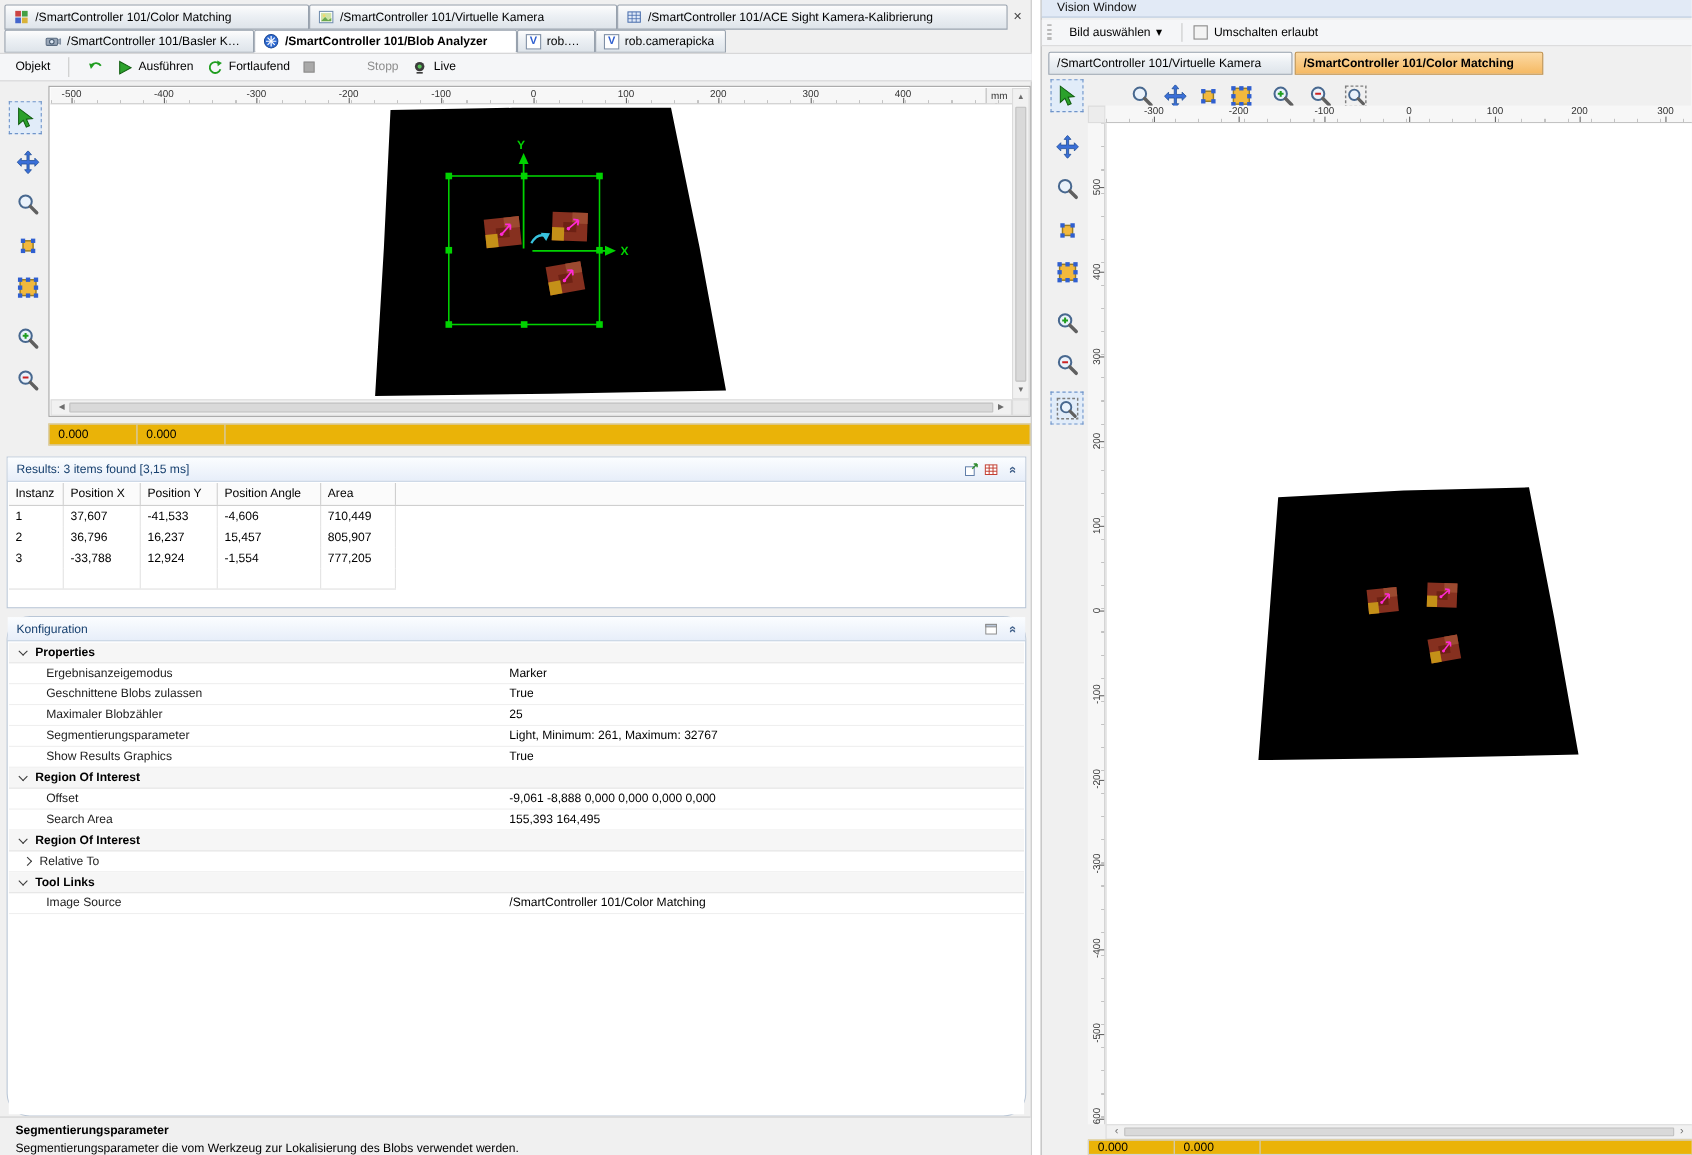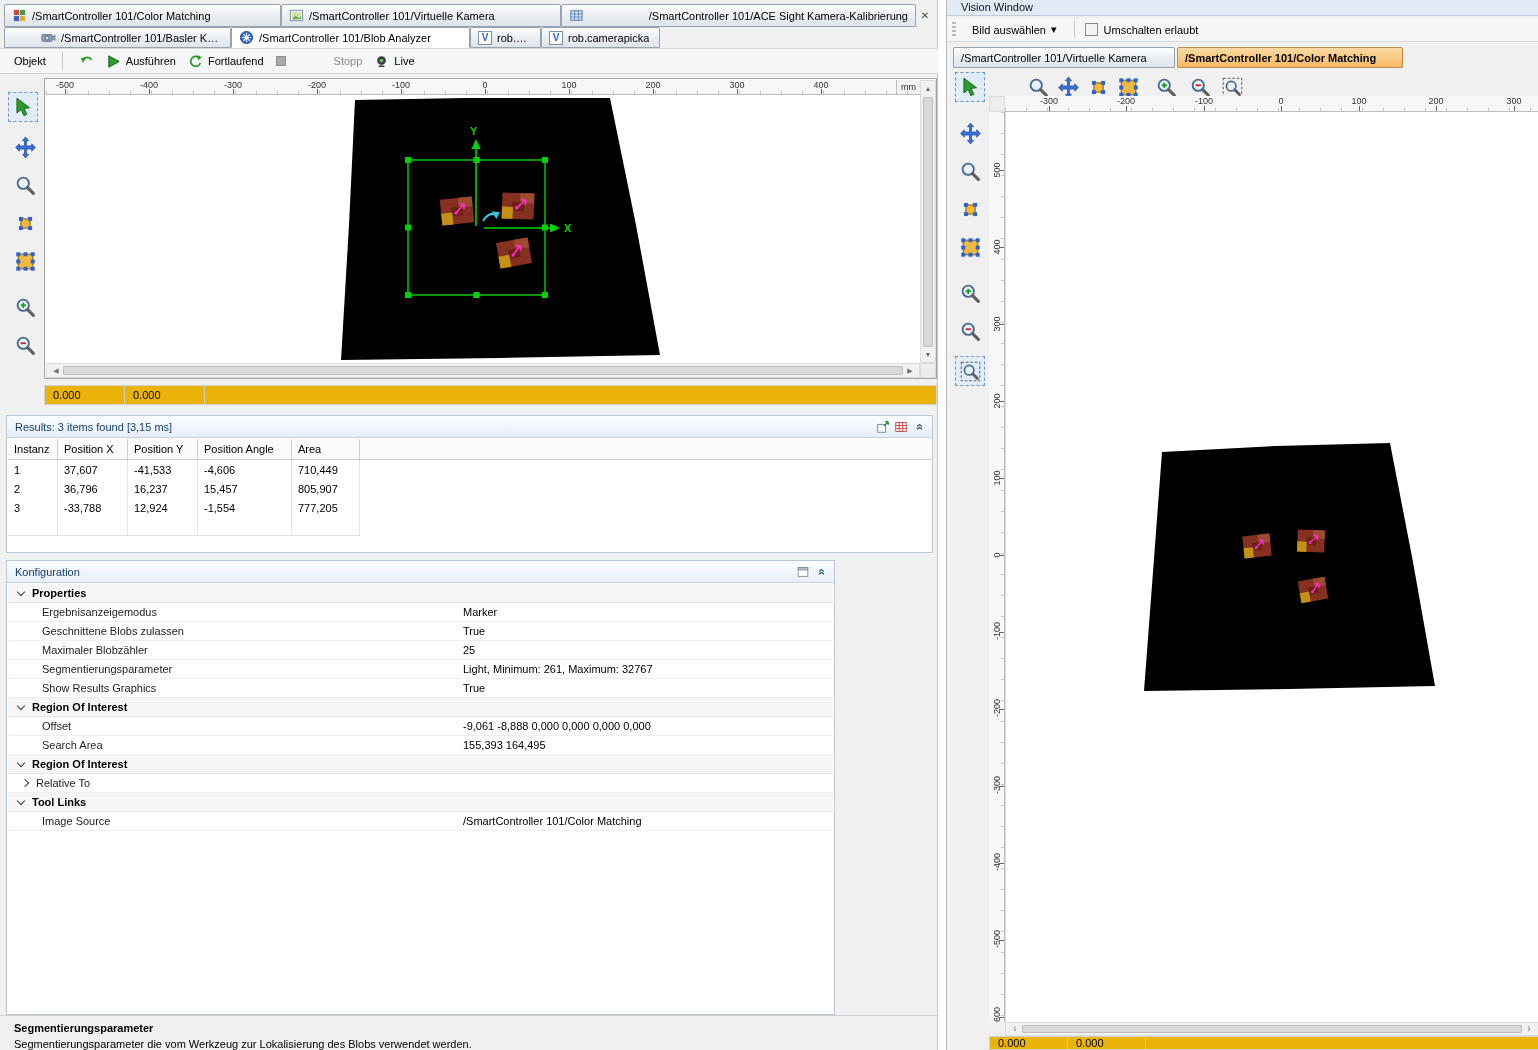--- a/index.html
+++ b/index.html
@@ -11,21 +11,21 @@
   .vsep{width:1px;background:#c9c9c9;align-self:stretch;margin:3px 4px;}
   .grip{width:4px;align-self:stretch;margin:4px 3px;background:repeating-linear-gradient(180deg,#b9b9b9 0 2px,transparent 2px 4px);}
 
   
   #left-pane{position:absolute;left:0;top:0;width:938px;height:1050px;background:#f0f0f0;border-right:1px solid #c8c8c8;}
 
   .tab{position:absolute;top:0;height:100%;display:flex;align-items:center;gap:5px;padding:0 7px;
        background:linear-gradient(#fdfdfd,#ecf0f4 45%,#dee4ea);border:1px solid #98a2ae;border-radius:2px 2px 0 0;
        font-size:11px;white-space:nowrap;overflow:hidden;cursor:default;}
   .tab .tlabel{overflow:hidden;text-overflow:ellipsis;}
-  .tab.active{background:#fff;font-weight:normal;border-bottom-color:#fff;}
+  .tab.active{background:#fff;font-weight:bold;border-bottom-color:#fff;}
   .tab.orange{background:linear-gradient(#fcdaa4,#f5b963);border-color:#bf8f48;font-weight:bold;}
   .ticon{display:inline-flex;width:15px;height:15px;flex:0 0 15px;}
   .ticon svg{width:15px;height:15px;}
   .vbadge{display:inline-flex;align-items:center;justify-content:center;width:14px;height:14px;flex:0 0 14px;
           border:1px solid #7f8fa5;background:#fff;color:#2f5fd0;font-weight:bold;font-size:10px;}
 
   .closebtn{position:absolute;width:18px;height:18px;display:flex;align-items:center;justify-content:center;
             color:#444;font-size:10px;border:1px solid transparent;}
 
   #main-toolbar{position:absolute;left:0;top:48px;width:938px;height:26px;background:#f5f6f8;
@@ -135,21 +135,21 @@
         <span class="ticon">
           <svg viewBox="0 0 16 16">
               <rect x="1.5" y="2.5" width="13" height="11" fill="#fff" stroke="#6f8cae"></rect>
               <rect x="3" y="4" width="10" height="8" fill="#cfe3a8"></rect>
               <circle cx="6" cy="6.7" r="1.3" fill="#f5d76e"></circle>
               <path d="M3 12 L7 8 L10 11 L13 9 V12 Z" fill="#6aa84f"></path>
             </svg>
         </span>
         <span class="tlabel">/SmartController 101/Virtuelle Kamera</span>
       </div>
-      <div class="tab" style="left:561px;width:355px;justify-content:space-between;">
+      <div class="tab" style="left:561px;width:355px;">
         <span class="ticon">
           <svg viewBox="0 0 16 16">
               <rect x="2" y="3" width="12" height="10" fill="#dfe9f8" stroke="#4a6fae"></rect>
               <g stroke="#4a6fae" stroke-width="0.8">
                 <line x1="2" y1="6.3" x2="14" y2="6.3"></line>
                 <line x1="2" y1="9.6" x2="14" y2="9.6"></line>
                 <line x1="6" y1="3" x2="6" y2="13"></line>
                 <line x1="10" y1="3" x2="10" y2="13"></line>
               </g>
             </svg>
@@ -434,21 +434,21 @@
         <div class="rrow emptyrow">
           <span class="rc c0"></span>
           <span class="rc c1"></span>
           <span class="rc c2"></span>
           <span class="rc c3"></span>
           <span class="rc c4"></span>
         </div>
       </div>
     </div>
 
-    <div class="panel" style="left:6px;top:560px;width:829px;height:455px;">
+    <div class="panel" style="left:6px;top:560px;width:927px;height:455px;border-radius:21px;">
       <div class="phead">
         <span class="ptitle">Konfiguration</span>
         <span class="phbtn">
           <svg viewBox="0 0 16 16">
               <rect x="2.5" y="3" width="11" height="10" fill="#fff" stroke="#8a8a8a"></rect>
               <rect x="2.5" y="3" width="11" height="2.6" fill="#b9c6d8" stroke="#8a8a8a"></rect>
             </svg>
         </span>
         <span class="phbtn">
           <span class="dblchev">»</span>

